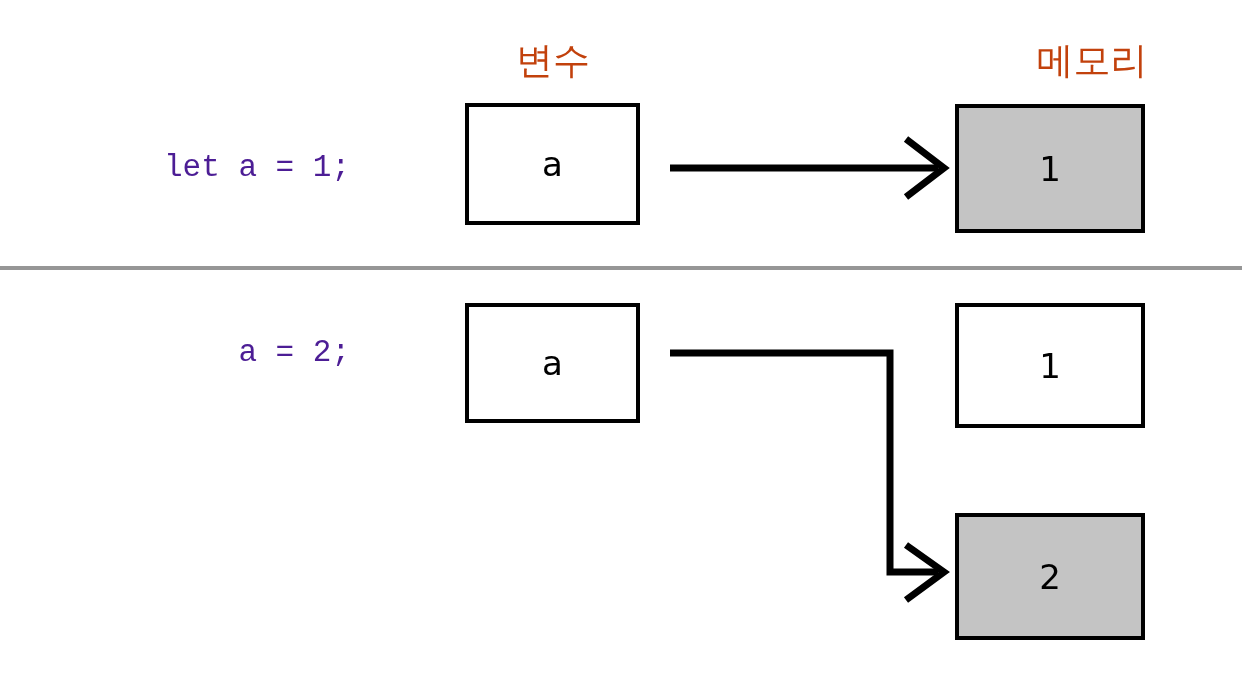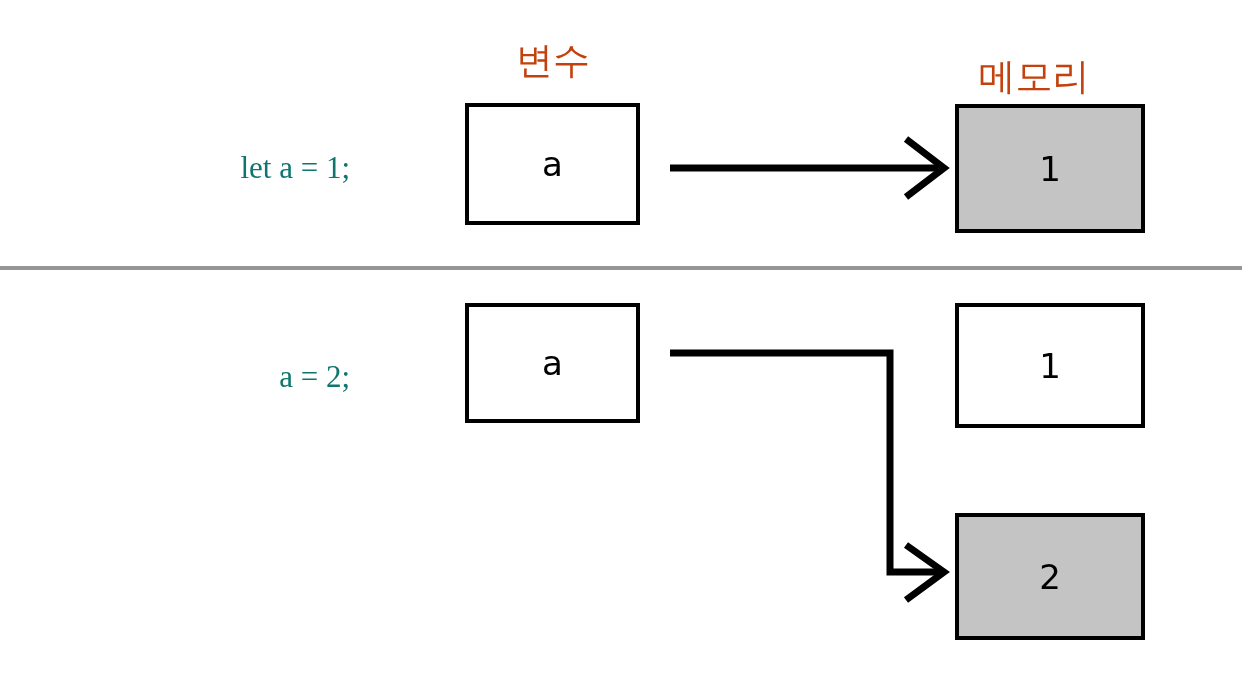--- a/index.html
+++ b/index.html
@@ -16,23 +16,23 @@
     font-family:"DejaVu Sans", sans-serif;
     font-size:37px;
     color:#c2410c;
     text-align:center;
     white-space:nowrap;
     line-height:1;
   }
 
   .code-line{
     position:absolute;
-    font-family:Liberation Serif, serif;
+    font-family:Liberation Mono, monospace;
     font-size:31px;
-    color:#0f766e;
+    color:#4c1d95;
     white-space:pre;
     text-align:right;
     line-height:1;
   }
 
   .cell{
     position:absolute;
     box-sizing:border-box;
     border:4px solid #000000;
     display:flex;
@@ -58,31 +58,31 @@
     pointer-events:none;
   }
 </style>
 </head>
 <body>
 
 <div id="stage">
 
   <div class="col-label" style="left:453px;top:42px;width:200px;">변수</div>
 
-  <div class="col-label" style="left:934px;top:42px;width:200px;margin-top:16px;">메모리</div>
+  <div class="col-label" style="left:992px;top:42px;width:200px;">메모리</div>
 
   <div class="code-line" style="left:30px;top:152px;width:320px;">let a = 1;</div>
 
   <div class="cell white" style="left:465px;top:103px;width:175px;height:122px;">a</div>
 
   <div class="cell gray" style="left:955px;top:104px;width:190px;height:129px;">1</div>
 
   <div class="divider" style="left:0px;top:266px;width:1242px;height:4px;"></div>
 
-  <div class="code-line" style="left:30px;top:337px;width:320px;margin-top:24px;">a = 2;</div>
+  <div class="code-line" style="left:30px;top:337px;width:320px;">a = 2;</div>
 
   <div class="cell white" style="left:465px;top:303px;width:175px;height:120px;">a</div>
 
   <div class="cell white" style="left:955px;top:303px;width:190px;height:125px;">1</div>
 
   <div class="cell gray" style="left:955px;top:513px;width:190px;height:127px;">2</div>
 
   <svg class="overlay" viewBox="0 0 1242 685">
 
     <g>

